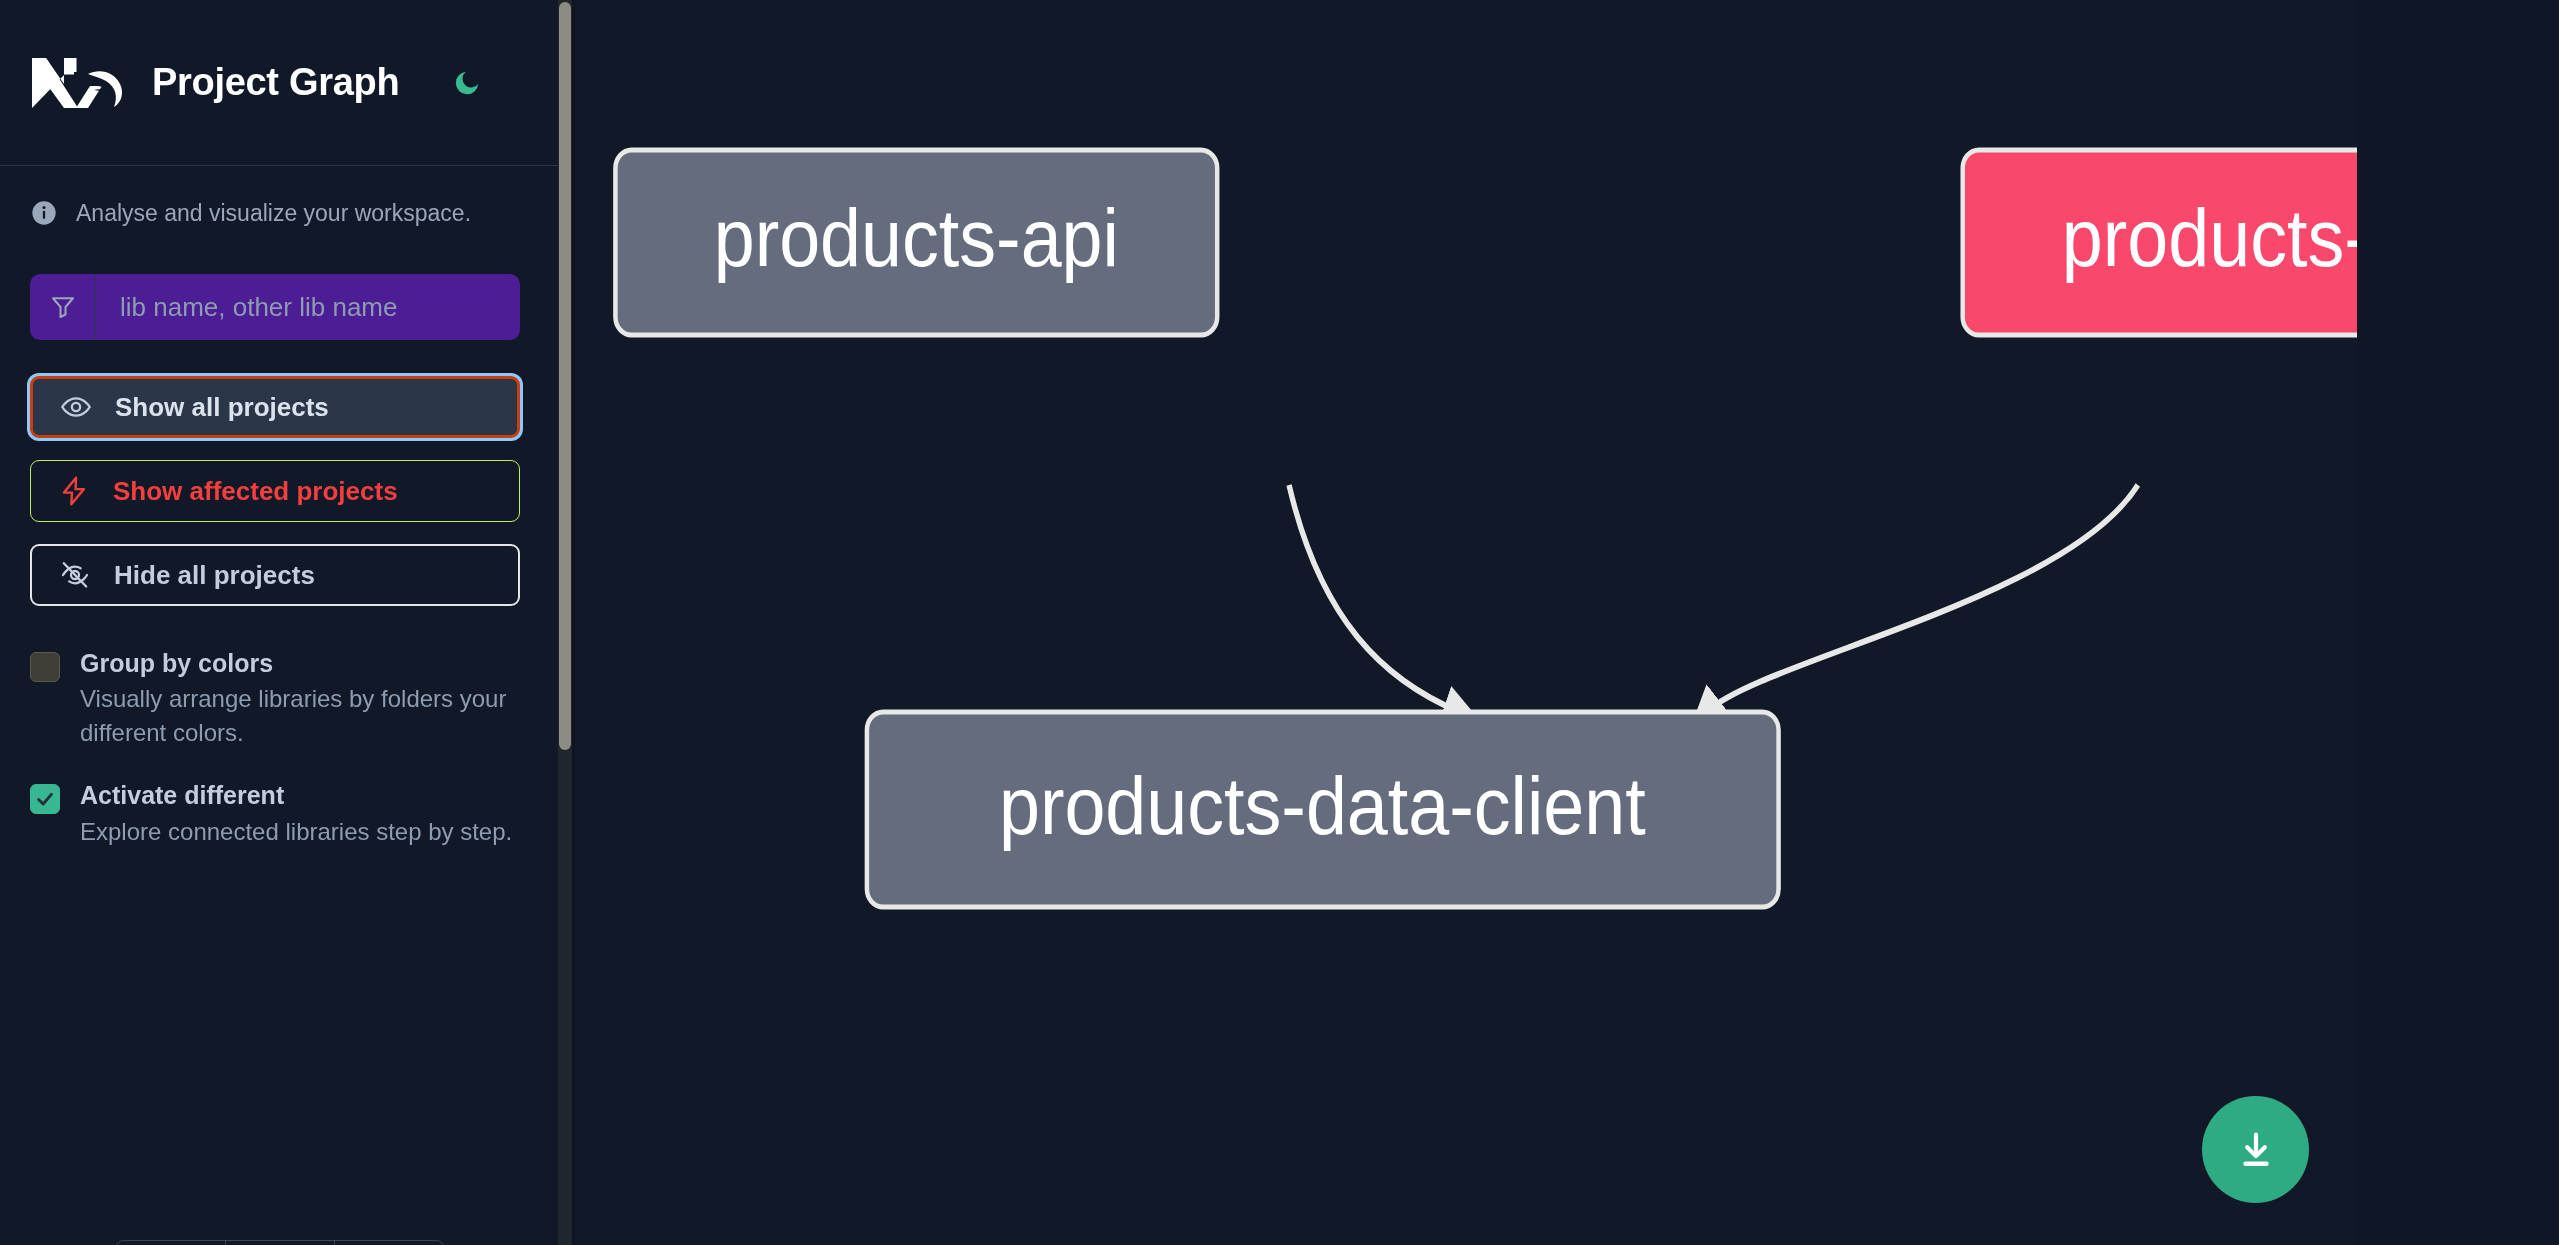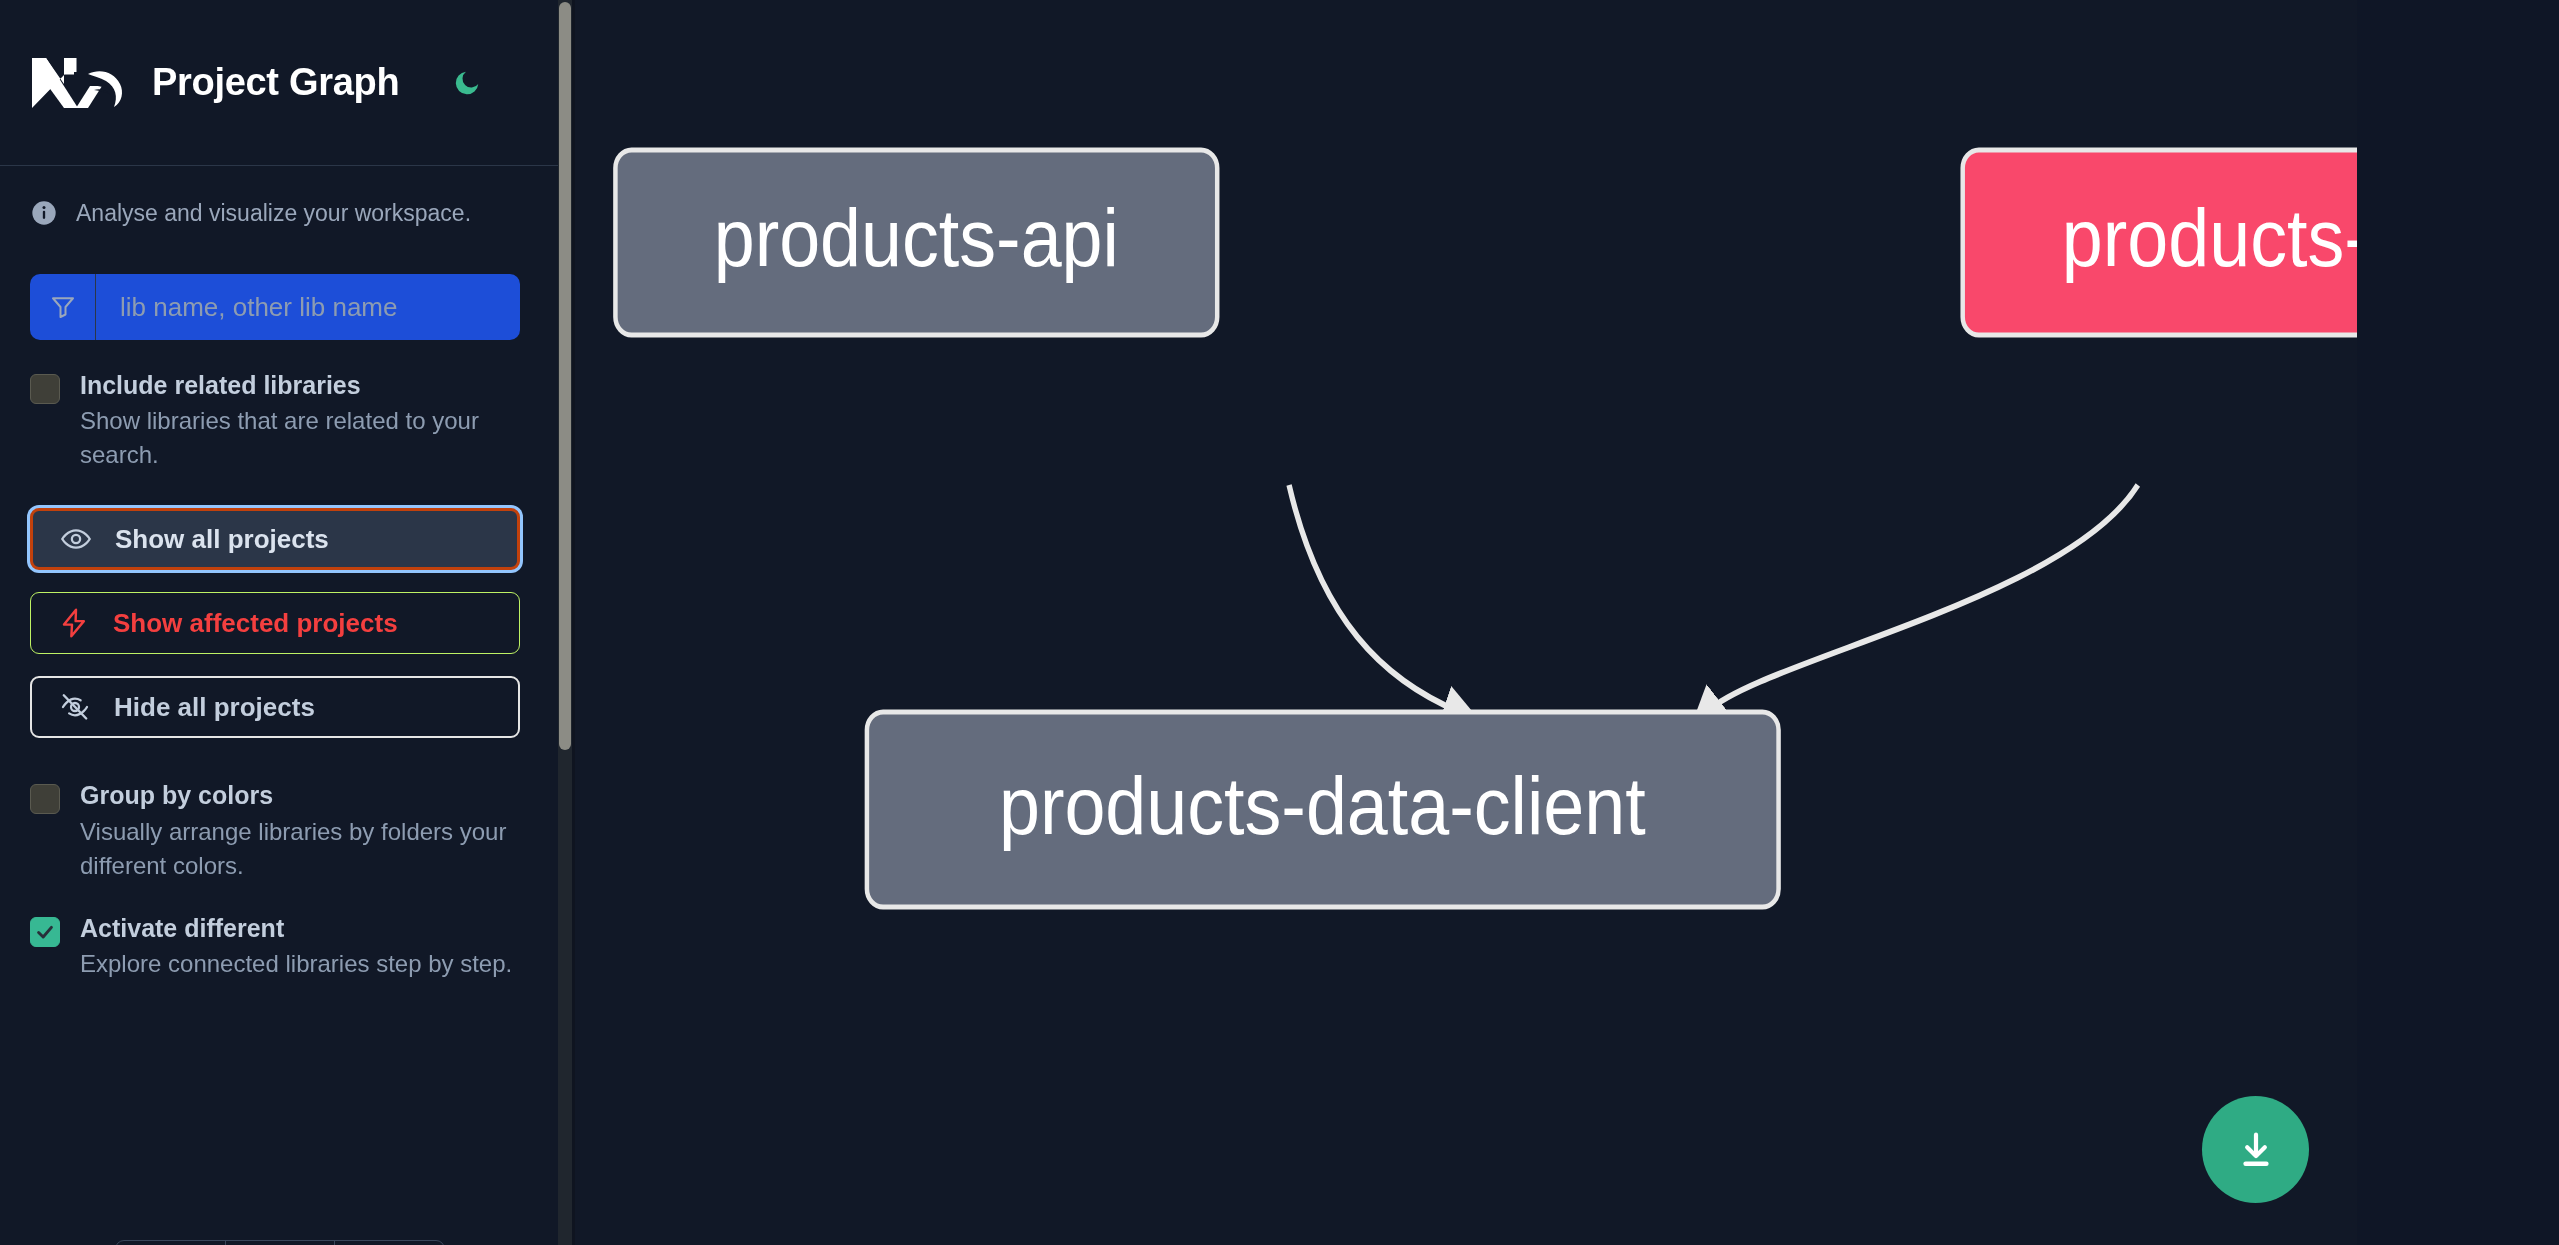--- a/index.html
+++ b/index.html
@@ -44,21 +44,21 @@
     display: flex; align-items: flex-start; gap: 18px;
     padding: 32px 38px 0 30px;
   }
   .blurb-icon { flex: 0 0 28px; width: 28px; height: 28px; margin-top: 1px; }
   .blurb-text { font-size: 23px; color: #9aa7bb; line-height: 1.35; }
 
   .search-wrap { padding: 45px 38px 0 30px; }
   .search-box {
     display: flex; align-items: center;
     height: 66px;
-    background: #1d4ed8;
+    background: #4c1d95;
     border-radius: 10px;
     overflow: hidden;
   }
   .search-icon-cell {
     width: 66px; height: 66px;
     display: flex; align-items: center; justify-content: center;
     border-right: 1px solid #2b3648;
     flex: 0 0 66px;
   }
   .search-input {
@@ -209,29 +209,20 @@
         <div class="search-box">
           <span class="search-icon-cell">
             <svg viewBox="0 0 24 24" width="30" height="30" aria-hidden="true">
               <path d="M4 5h16l-6 7v6l-4 2v-8z" fill="none" stroke="#9aa7bb" stroke-width="1.6" stroke-linejoin="round"></path>
             </svg>
           </span>
           <input class="search-input" type="text" value="" placeholder="lib name, other lib name" style="">
         </div>
       </div>
 
-      <div class="check-row">
-        <span class="cbox">
-          
-        </span>
-        <span class="check-texts">
-          <span class="check-label" style="display:block">Include related libraries</span>
-          <span class="check-desc" style="display:block">Show libraries that are related to your search.</span>
-        </span>
-      </div>
 
       <div class="btn-stack">
         <button class="pbtn focused">
           <span class="bicon">
             <svg viewBox="0 0 24 24" width="32" height="32" aria-hidden="true">
               <path d="M1.7 12S5.5 5.5 12 5.5 22.3 12 22.3 12 18.5 18.5 12 18.5 1.7 12 1.7 12z" fill="none" stroke="#c3cedd" stroke-width="1.7"></path>
               <circle cx="12" cy="12" r="3.1" fill="none" stroke="#c3cedd" stroke-width="1.7"></circle>
             </svg>
           </span>
           <span>Show all projects</span>

